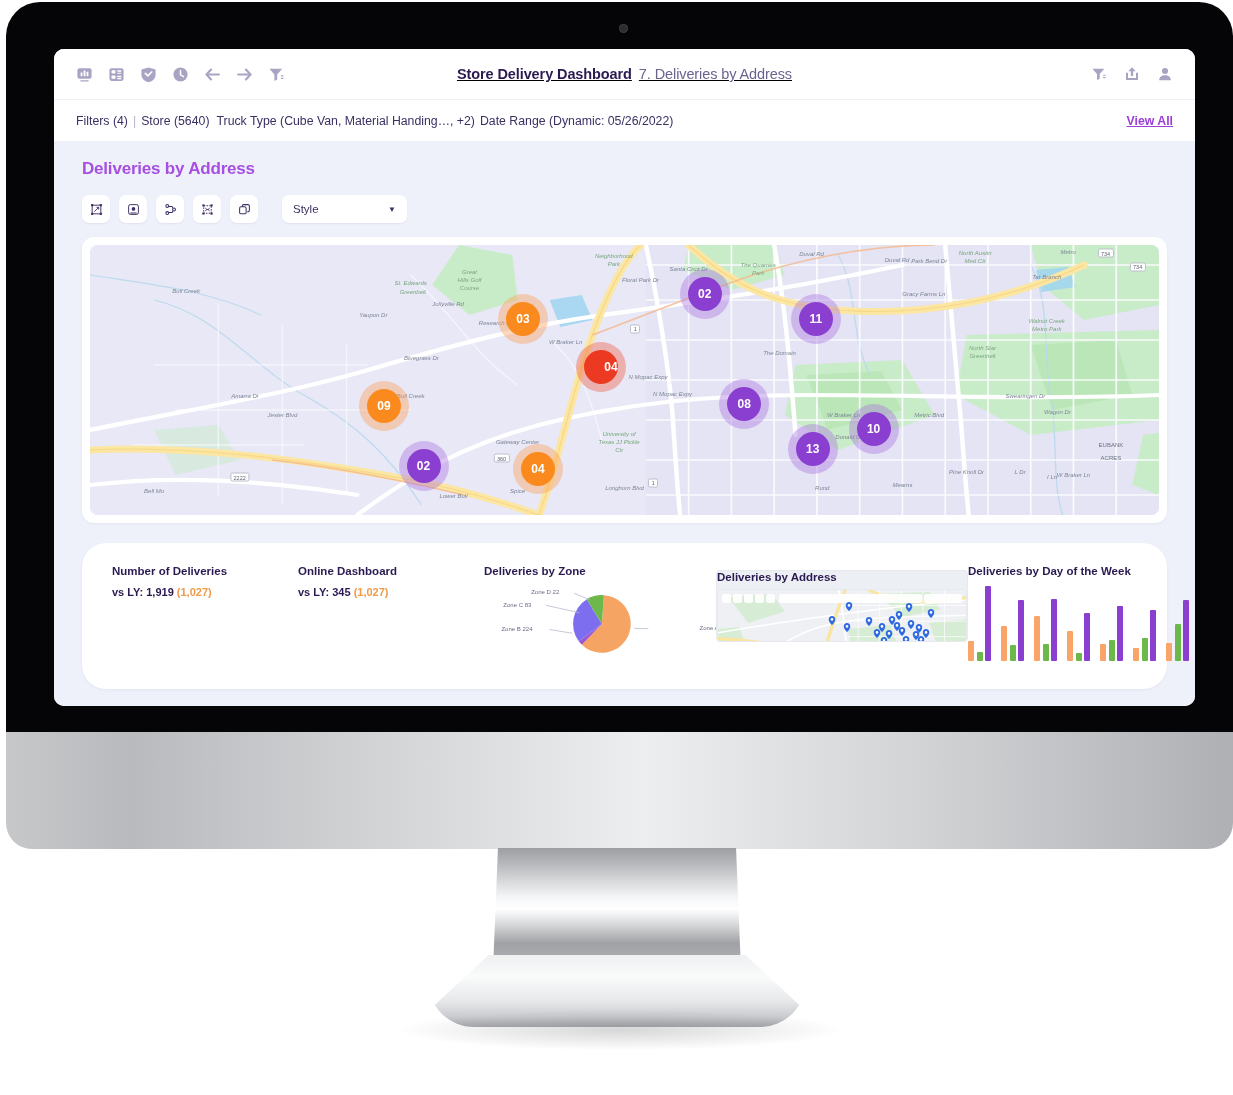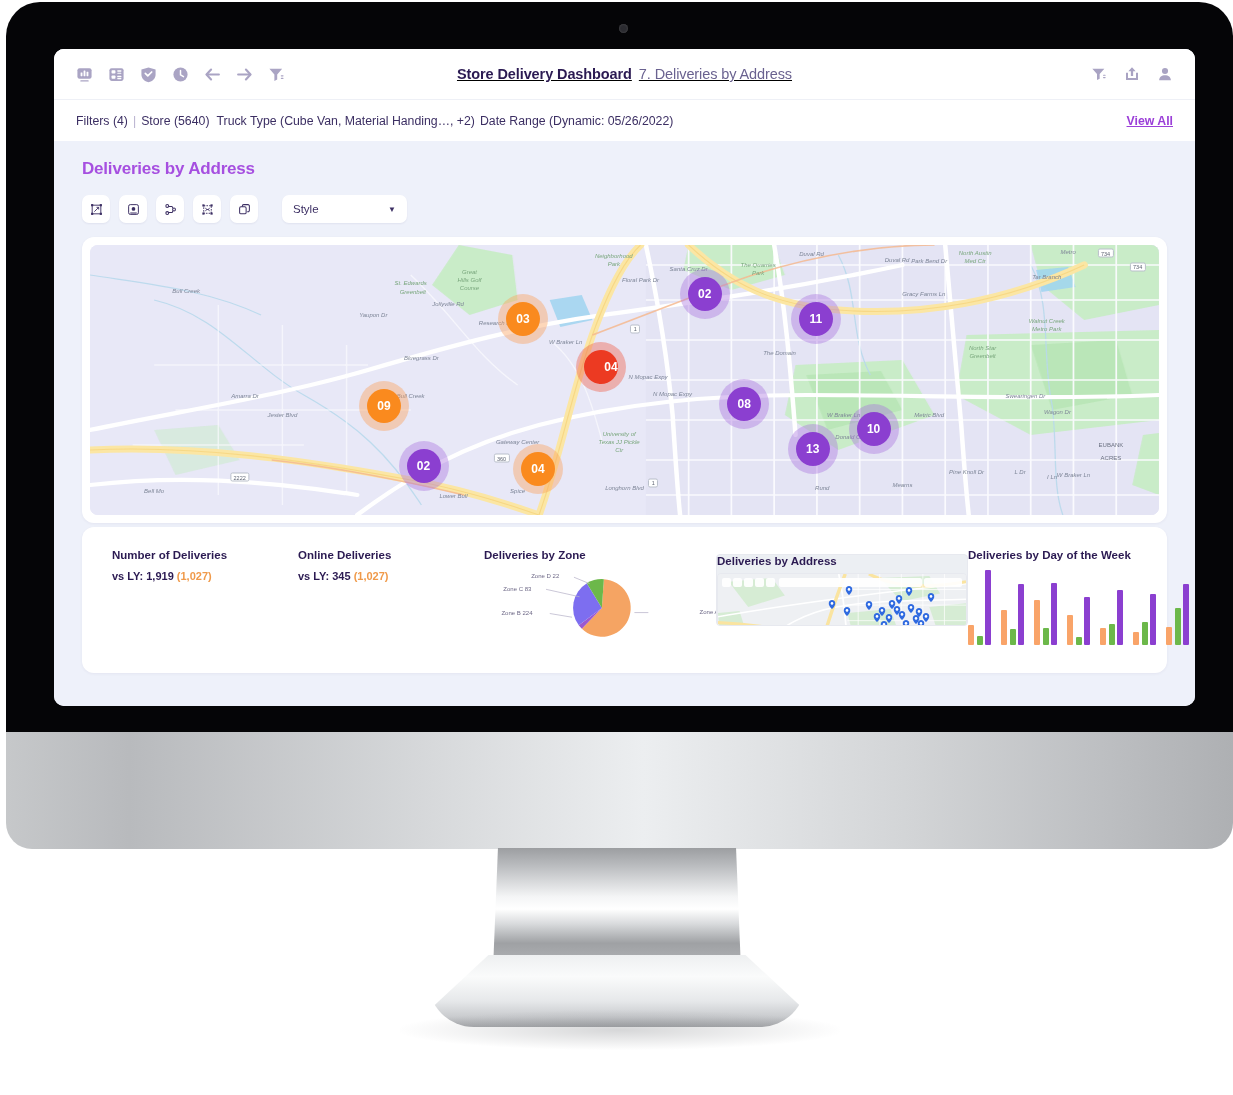--- a/index.html
+++ b/index.html
@@ -140,21 +140,21 @@
   .map-label.plain { font-style:normal; color:#6a7080; }
   .map-label.park { color:#7aa77e; }
   .map-shield {
     position:absolute; transform:translate(-50%,-50%);
     font-size:5.5px; color:#5d6372; background:#fff;
     border:1px solid #b9bfca; border-radius:2px; padding:0.5px 2.5px;
   }
 
   
   .stats-card {
-    background:#fff; border-radius: 12px; margin-top: 4px;
+    background:#fff; border-radius: 24px; margin-top: 20px;
     box-shadow: 0 1px 3px rgba(60,47,99,0.06);
     display:flex; padding: 22px 30px 26px 30px; gap: 0;
   }
   .stat-col { flex: 1 1 0; min-width:0; }
   .stat-col.kpi { flex: 0 0 186px; }
   .stat-col.pie { flex: 0 0 232px; }
   .stat-col.minimap { flex: 0 0 252px; }
   .stat-col.bars { flex: 1 1 auto; }
   .stat-head { font-size: 11.5px; font-weight:700; color:#2b1a52; margin-bottom: 6px; }
   .kpi-value { font-size: 40px; font-weight: 800; color:#2b1a52; line-height: 1.06; letter-spacing:-1px; }
@@ -499,21 +499,21 @@
 
             <div class="stat-col kpi">
               <div class="stat-head">Number of Deliveries</div>
               <div class="kpi-sub">
                 <span>vs LY: 1,919</span>
                 <span class="delta">(1,027)</span>
               </div>
             </div>
 
             <div class="stat-col kpi">
-              <div class="stat-head">Online Deliveries</div>
+              <div class="stat-head">Online Dashboard</div>
               <div class="kpi-sub">
                 <span>vs LY: 345</span>
                 <span class="delta">(1,027)</span>
               </div>
             </div>
 
             <div class="stat-col pie">
               <div class="stat-head">Deliveries by Zone</div>
               <div class="pie-wrap">
                 <svg viewBox="0 0 232 86" preserveAspectRatio="xMidYMid meet" id="pie-svg">

